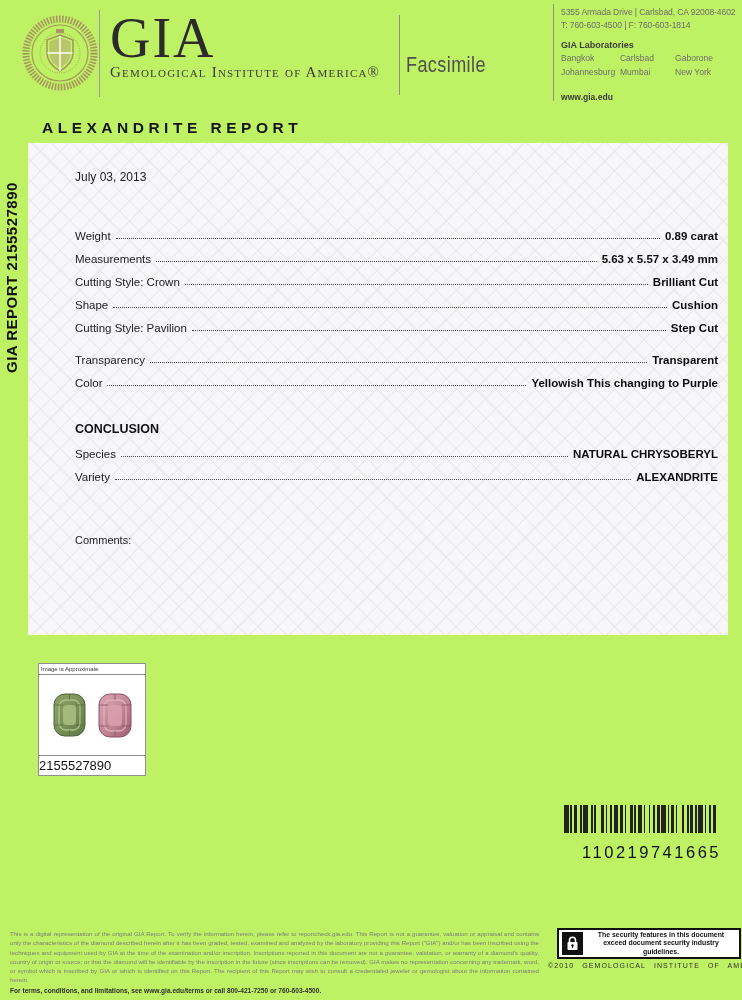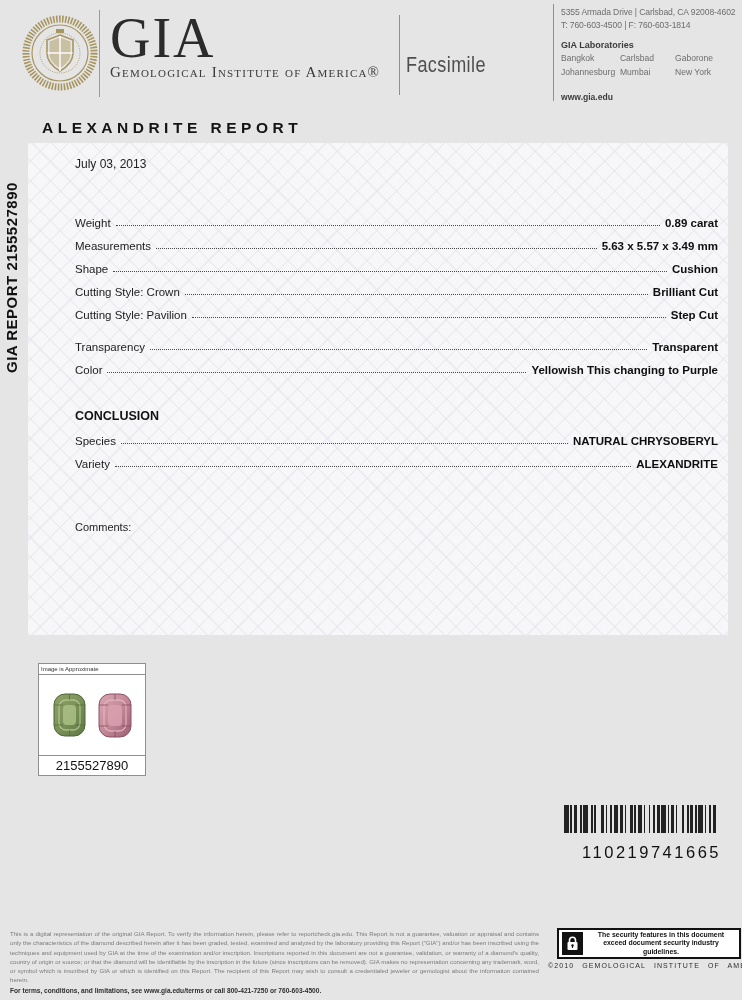--- a/index.html
+++ b/index.html
@@ -1,18 +1,18 @@
 <!DOCTYPE html>
 <html><head>
 <meta charset="utf-8">
 <style>
   * { margin:0; padding:0; box-sizing:border-box; }
   html,body { width:742px; }
   body { font-family:"Liberation Sans", sans-serif; background:#ffffff; color:#1c1c1c; }
-  #page { position:relative; width:742px; height:1000px; background:#e5e5e5; overflow:hidden; }
+  #page { position:relative; width:742px; height:1000px; background:#bef264; overflow:hidden; }
 
   
   .seal { position:absolute; left:21px; top:7px; width:78px; height:92px; }
   .vdiv { position:absolute; width:1px; background:#9a9a9a; }
   .vdiv-1 { left:99px; top:10px; height:87px; }
   .vdiv-2 { left:399px; top:15px; height:80px; background:#8f8f8f; }
   .vdiv-3 { left:553px; top:4px; height:97px; background:#8f8f8f; }
 
   .brand { position:absolute; left:110px; top:10px; width:285px; }
   .brand-gia { font-family:"Liberation Serif", serif; font-size:56px; line-height:56px; letter-spacing:2px; color:#2b2b2b; font-weight:400; }
@@ -36,38 +36,38 @@
     background-image:
       repeating-linear-gradient(45deg, rgba(226,226,234,.5) 0 1.5px, transparent 1.5px 14px),
       repeating-linear-gradient(135deg, rgba(226,226,234,.5) 0 1.5px, transparent 1.5px 14px);
   }
   .side-label {
     position:absolute; left:3px; top:373px; width:212px; height:20px;
     transform:rotate(-90deg); transform-origin:0 0;
     font-size:15px; font-weight:bold; letter-spacing:.5px; color:#111; white-space:nowrap;
   }
   .cert-inner { position:absolute; left:47px; right:10px; top:0; }
-  .cert-date { margin-top:14px; font-size:12px; color:#222; }
+  .cert-date { margin-top:27px; font-size:12px; color:#222; }
 
   .frow { display:flex; align-items:flex-end; height:23px; font-size:11.5px; }
   .flabel { white-space:nowrap; color:#1c1c1c; padding-bottom:1px;text-align:right; }
   .dots { flex:1; border-bottom:1.6px dotted #4a4a4a; margin:0 5px 4px 5px; }
   .fvalue { white-space:nowrap; font-weight:bold; color:#0e0e0e; padding-bottom:1px; }
 
   .group1 { margin-top:36px; }
   .group2 { margin-top:9px; }
   .conclusion-title { margin-top:32px; font-size:12.5px; font-weight:bold; color:#111; }
   .concl-rows { margin-top:2px; }
   .comments-block { margin-top:48px; font-size:11px; line-height:17px; color:#1c1c1c; }
 
   
   .photo-box { position:absolute; left:38px; top:663px; width:108px; height:113px; border:1px solid #8f8f8f; background:#fff; display:flex; flex-direction:column; }
   .photo-cap { height:11px; border-bottom:1px solid #8f8f8f; font-size:6px; line-height:10px; padding-left:2px; color:#333; }
   .photo-body { flex:1; display:flex; align-items:center; justify-content:center; gap:12px; }
-  .photo-num { height:20px; border-top:1px solid #8f8f8f; text-align:center; font-size:13px; line-height:19px; color:#111; }
+  .photo-num { height:20px; border-top:1px solid #8f8f8f; text-align:left; font-size:13px; line-height:19px; color:#111; }
 
   
   .barcode-wrap { position:absolute; left:564px; top:805px; width:157px; }
   .barcode { height:28px; display:flex; align-items:stretch; }
   .barcode .bar { background:#222; }
   .barcode .sp { background:transparent; }
   .barcode-num { margin-top:10px; text-align:right; font-size:16.5px; letter-spacing:2.5px; color:#111; white-space:nowrap; }
   .disclaimer { position:absolute; left:10px; top:929px; width:529px; font-size:6.1px; line-height:9.3px; color:#7b7b7b; text-align:justify; }
   .terms { position:absolute; left:10px; top:987px; font-size:6.6px; font-weight:bold; color:#2e2e2e; }
 
@@ -137,28 +137,28 @@
             <span class="flabel">Weight</span>
             <span class="dots"></span>
             <span class="fvalue">0.89 carat</span>
           </div>
           <div class="frow">
             <span class="flabel">Measurements</span>
             <span class="dots"></span>
             <span class="fvalue">5.63 x 5.57 x 3.49 mm</span>
           </div>
           <div class="frow">
+            <span class="flabel">Cutting Style: Crown</span>
+            <span class="dots"></span>
+            <span class="fvalue">Brilliant Cut</span>
+          </div>
+          <div class="frow">
             <span class="flabel">Shape</span>
             <span class="dots"></span>
             <span class="fvalue">Cushion</span>
-          </div>
-          <div class="frow">
-            <span class="flabel">Cutting Style: Crown</span>
-            <span class="dots"></span>
-            <span class="fvalue">Brilliant Cut</span>
           </div>
           <div class="frow">
             <span class="flabel">Cutting Style: Pavilion</span>
             <span class="dots"></span>
             <span class="fvalue">Step Cut</span>
           </div>
         </div>
       <div class="group2">
           <div class="frow">
             <span class="flabel">Transparency</span>

